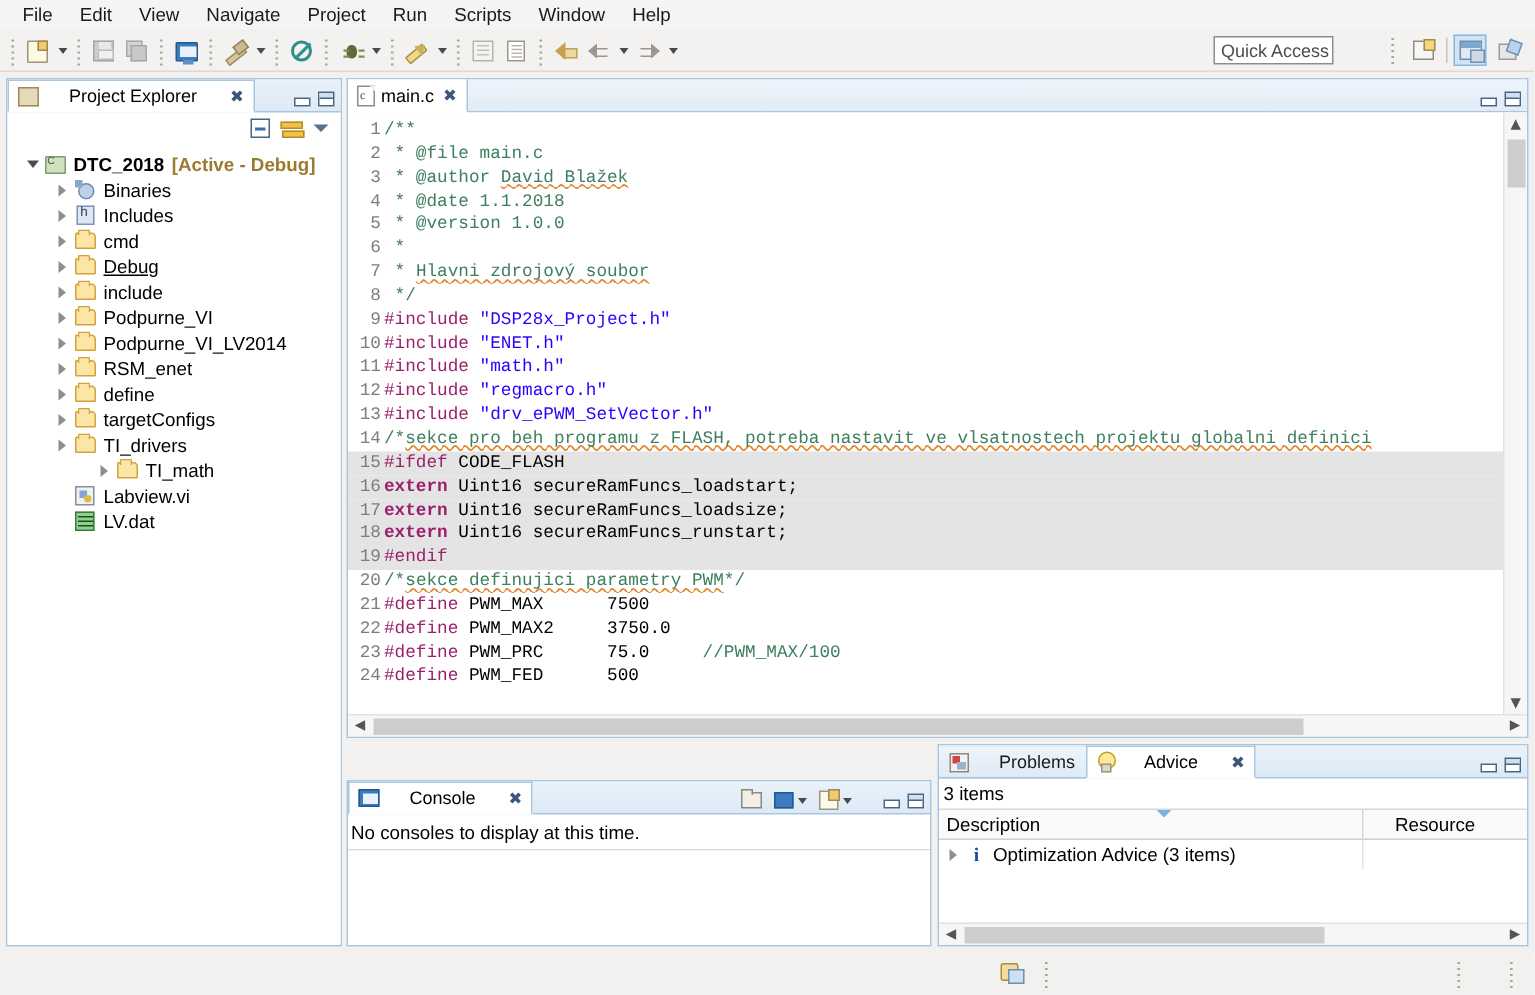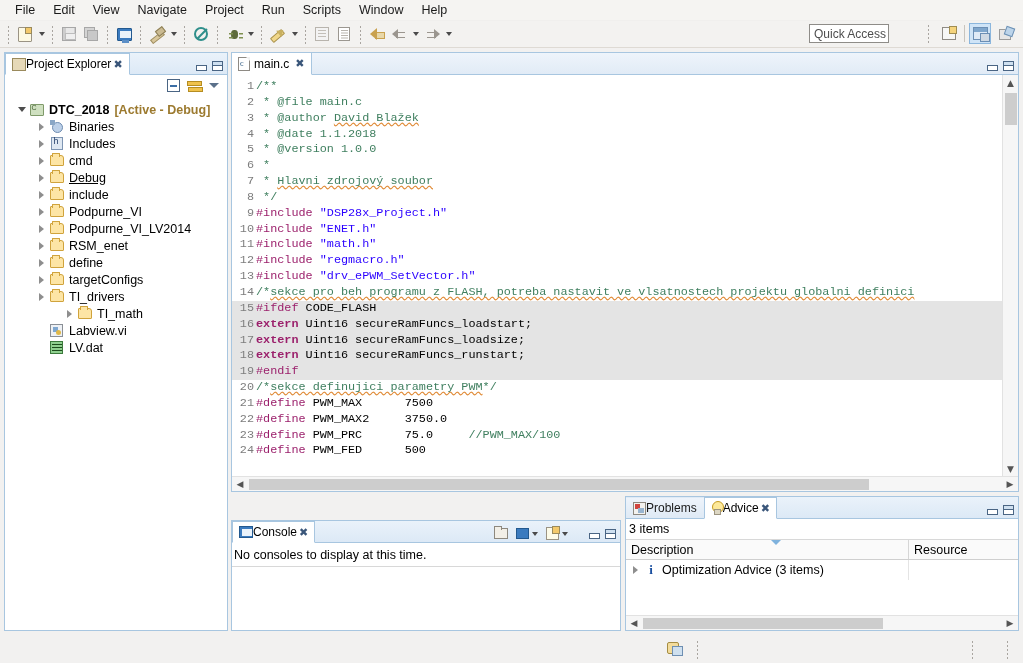--- a/index.html
+++ b/index.html
@@ -167,21 +167,21 @@
     display:flex; flex-direction:column;
   }
   .view-tabrow {
     height:22px;
     background: linear-gradient(#eaf2fa, #dce9f6);
     display:flex; align-items:flex-end;
     position:relative;
     border-bottom:1px solid #a8c6e0;
   }
   .view-tab {
-    height:22px; display:flex; align-items:center; gap:0;
+    height:22px; display:flex; align-items:center; gap:20px;
     padding:0 6px 0 6px;
     background:#fff;
     border-top:1px solid #a8c6e0;
     border-left:1px solid #a8c6e0;
     border-right:1px solid #a8c6e0;
     border-bottom:1px solid #fff;
     margin-bottom:-1px;
     font-size:12px;
     position:relative;
   }
@@ -337,21 +337,21 @@
   .ic-problems::after{content:"";position:absolute;right:1px;bottom:1px;width:6px;height:5px;background:#98b4cf;}
   .ic-bulb { width:12px;height:14px;position:relative;}
   .ic-bulb::before{content:"";position:absolute;left:1px;top:0px;width:10px;height:10px;
       background:#fde99a;border:1px solid #c59b22;border-radius:50%;}
   .ic-bulb::after{content:"";position:absolute;left:3.5px;bottom:0px;width:5px;height:4px;
       background:#ddd7c3;border:1px solid #9c9480;}
 
   .adv-count { padding:3px 3px 3px 3px; font-size:12.5px; border-bottom:1px solid #d8d8d8; }
   .adv-head {
     height:20px; display:flex; border-bottom:1px solid #cfcfcf; background:#fafafa;
-    font-size:12.5px; position:relative;
+    font-size:12.5px; position:relative;gap:16px;
   }
   .adv-col { display:flex; align-items:center; padding-left:5px; border-right:1px solid #d6d6d6; }
   .sort-mark { position:absolute; left:145px; top:0px; width:0;height:0;
       border-left:5px solid transparent;border-right:5px solid transparent;border-top:5px solid #7fb2dd;}
   .adv-rows { flex:1; background:#fff; position:relative; }
   .adv-row { height:20px; display:flex; align-items:center; font-size:12.5px; }
   .adv-row .cell1 { width:283px; display:flex; align-items:center; border-right:1px solid #e4e4e4;
      height:20px; }
   .adv-row .cell2 { flex:1; }
   .ic-info { color:#1a4fa0; font-weight:bold; font-family:"Liberation Serif", serif; font-size:13px; }

